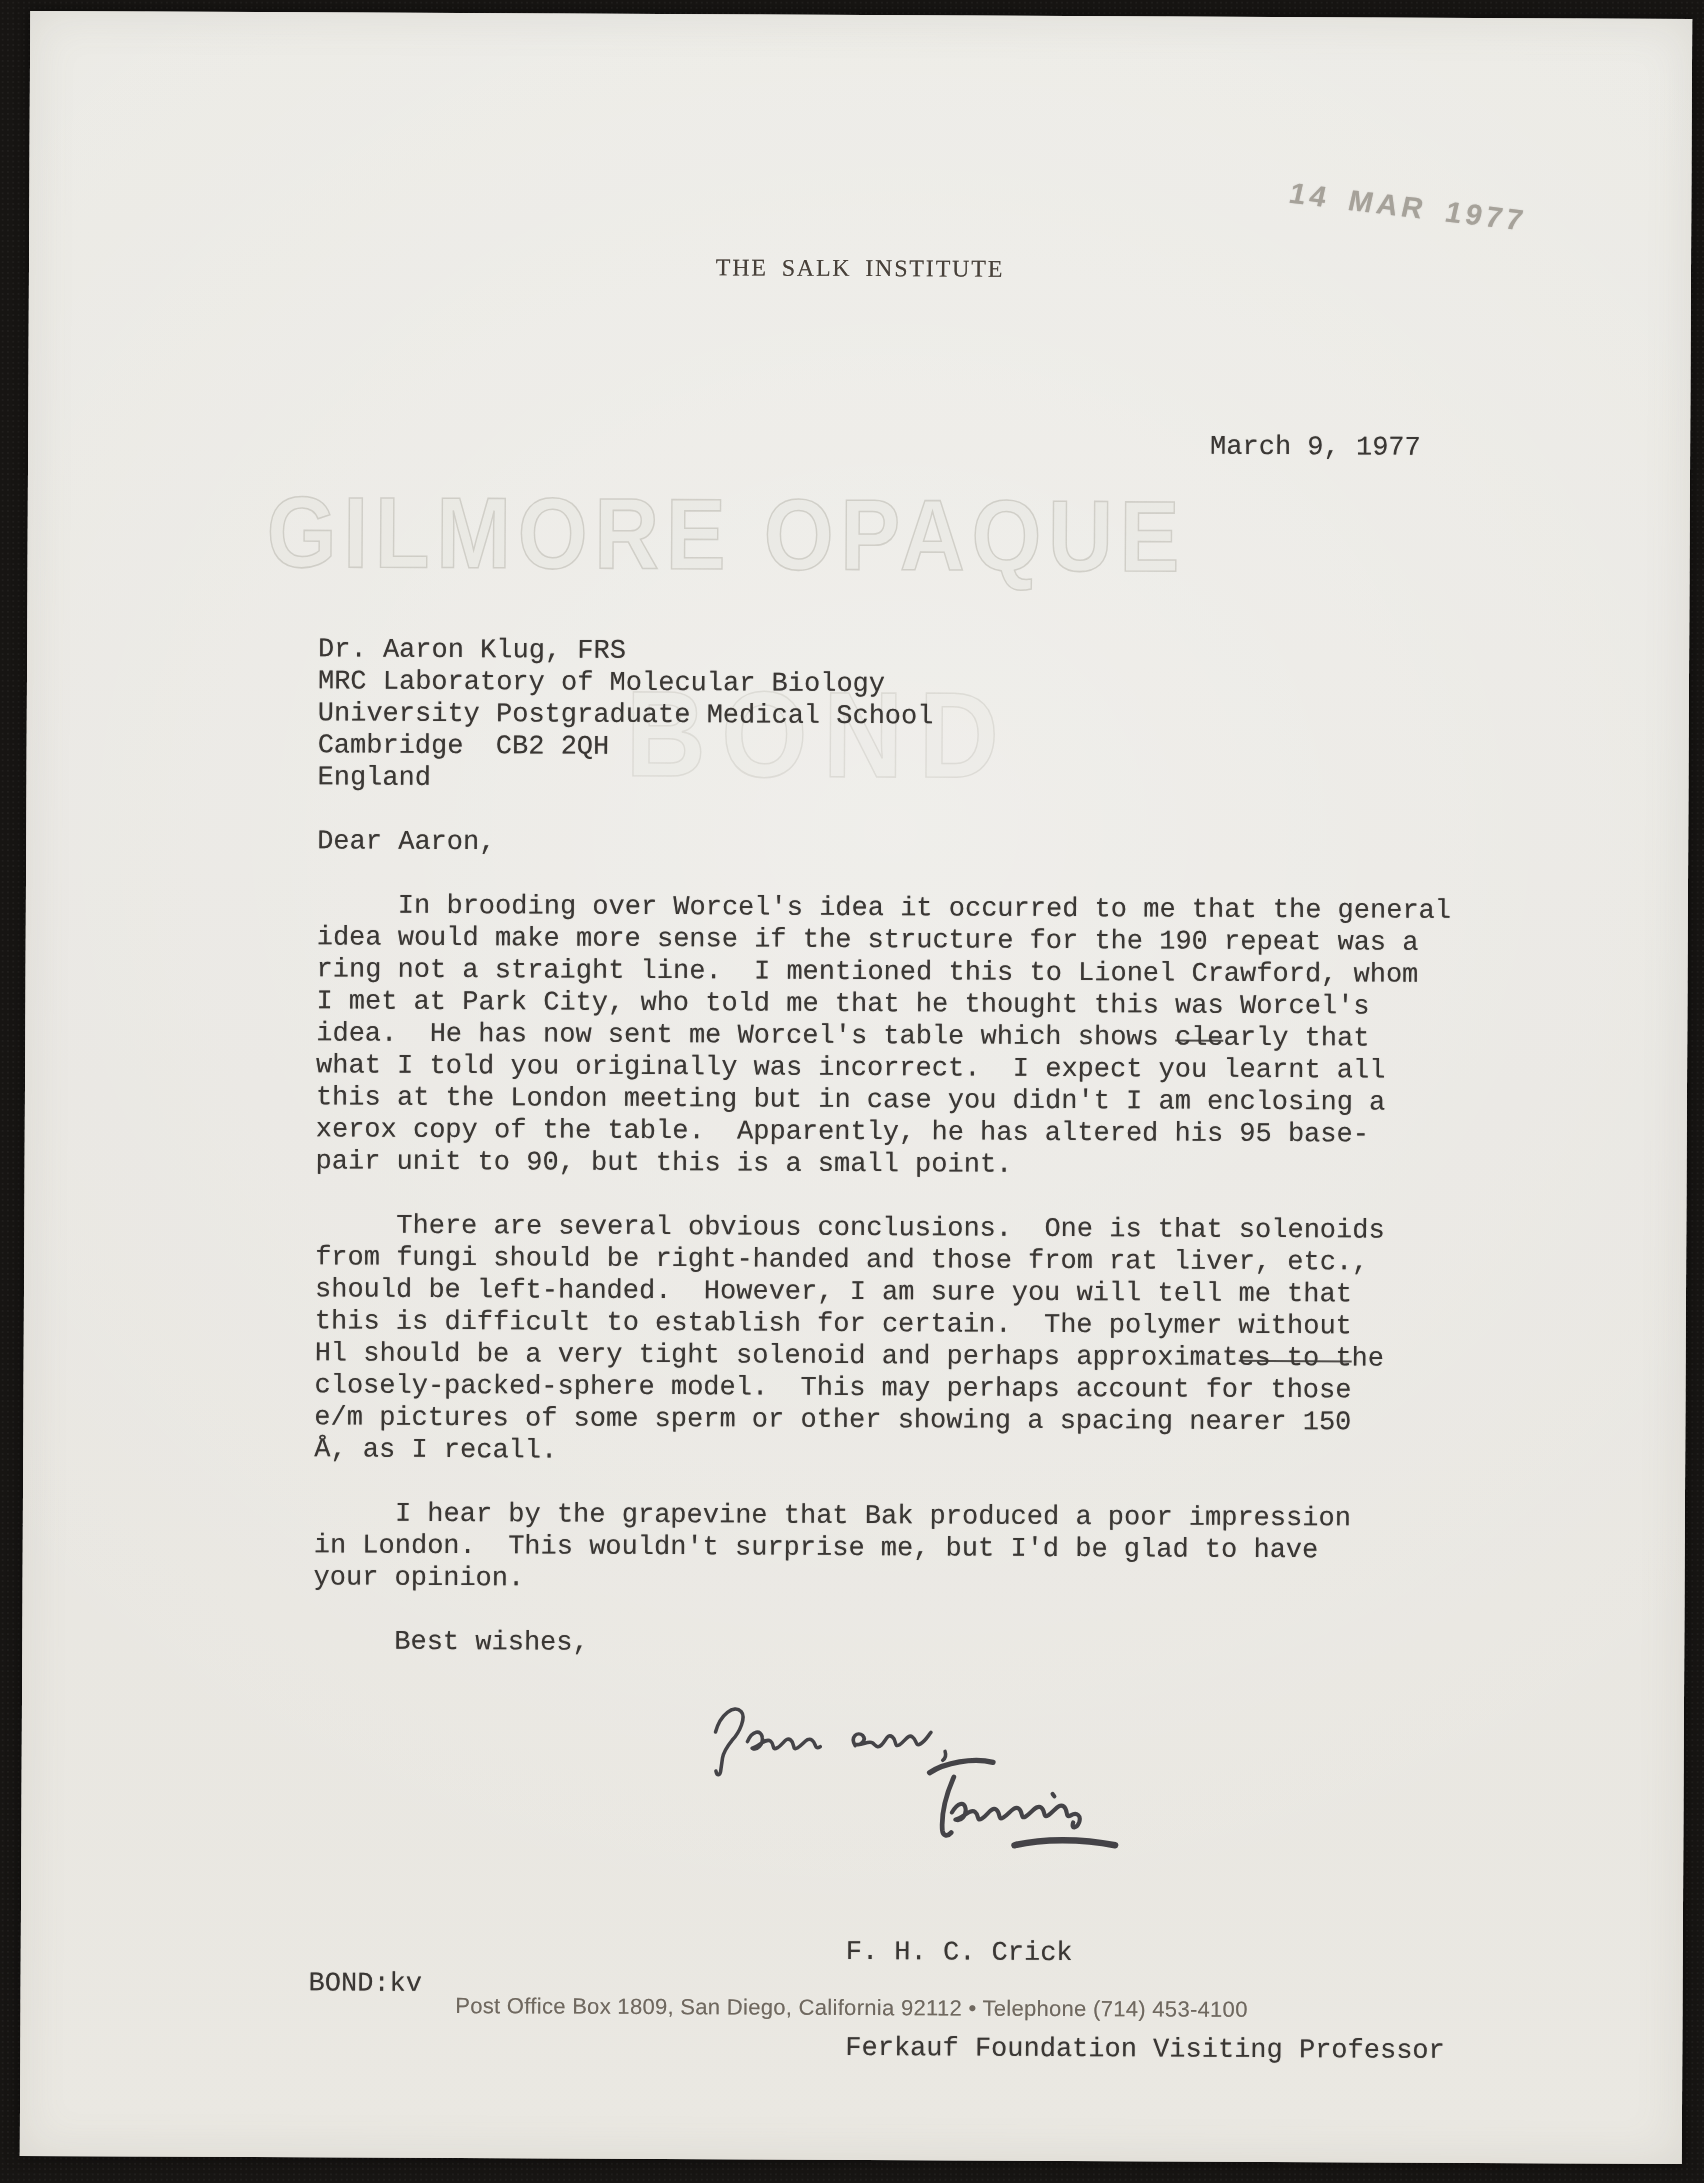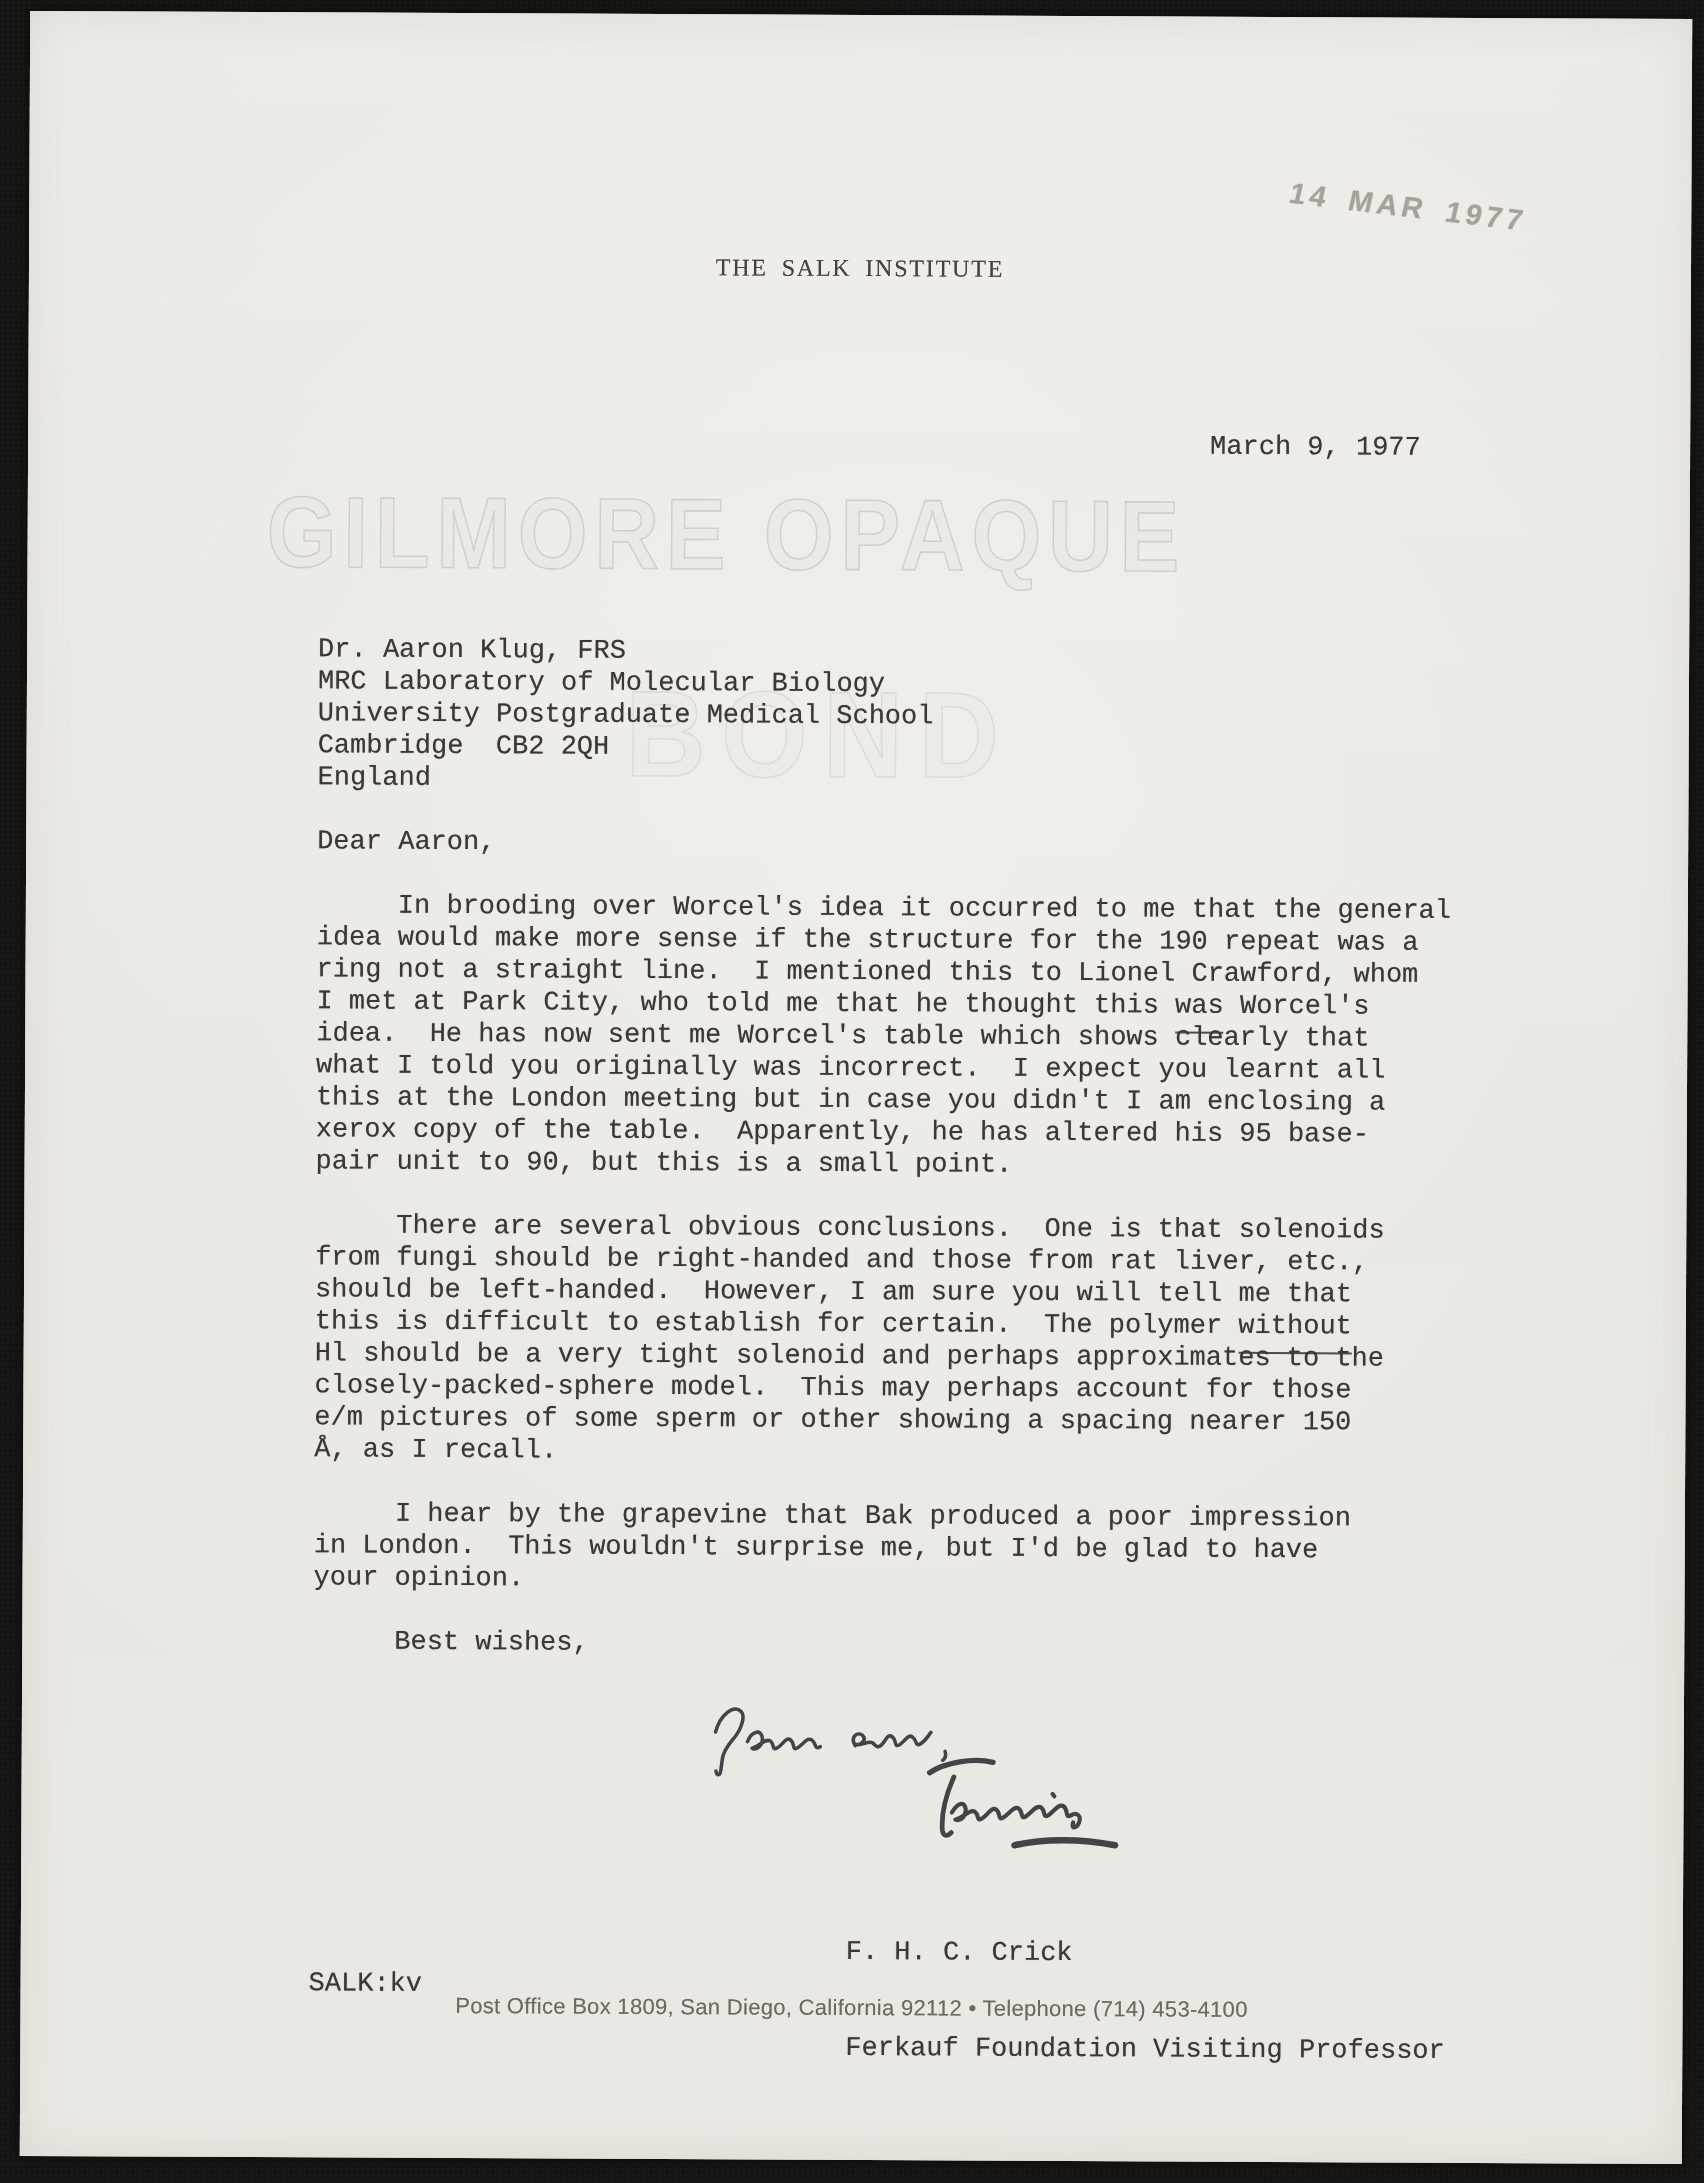--- a/index.html
+++ b/index.html
@@ -47,21 +47,21 @@
     text-shadow:0 0 0.6px rgba(72,65,58,.6);
   }
   
   .mono{
     font-family:"Liberation Mono", monospace; color:var(--ink);
     text-shadow:0 0 0.8px rgba(58,55,52,.55); white-space:pre;
   }
   .dateline{position:absolute; left:1182px; top:415px; font-size:27px;}
   .flow{position:absolute; left:291px; top:621px; font-size:27px; line-height:32px;}
   .flow .line{height:32px;}
-  .u{border-bottom:2.1px solid rgba(58,55,52,.88); padding-bottom:11px;}
+  .u{border-bottom:2.1px solid rgba(58,55,52,.88); padding-bottom:19px;}
   .sigtyped{position:absolute; left:825px; top:1857px; font-size:27px; line-height:32px;}
   .ref{position:absolute; left:288px; top:1956px; font-size:27px;}
   .footer{
     position:absolute; left:0; right:0; top:1980px; text-align:center;
     font-size:22px; color:var(--footer-ink); letter-spacing:0.3px;
     text-shadow:0 0 0.6px rgba(111,104,95,.5); font-family:"Liberation Sans", sans-serif;
   }
   .hand{position:absolute; left:0; top:0; width:1662px; height:2145px;}
   .hand path{fill:none; stroke:var(--pen); stroke-linecap:round; stroke-linejoin:round; opacity:.92;}
   .sr{position:absolute; width:0.6px; height:0.6px; overflow:hidden; clip:rect(0 0 0 0); white-space:nowrap;}
@@ -97,17 +97,17 @@
     <path stroke-width="11" d="M 1678 3091 C 1724 3079, 1792 3079, 1848 3090"></path>
   </svg>
   <span class="sr">Yours ever.</span>
   <span class="sr">Francis</span>
 
   <div class="mono sigtyped">
     <div class="line">F. H. C. Crick</div>
     <div class="line">Ferkauf Foundation Visiting Professor</div>
   </div>
 
-  <div class="mono ref">SALK:kv</div>
+  <div class="mono ref">BOND:kv</div>
 
   <div class="footer">Post Office Box 1809, San Diego, California 92112 • Telephone (714) 453-4100</div>
 </div>
 
 
 </body></html>

